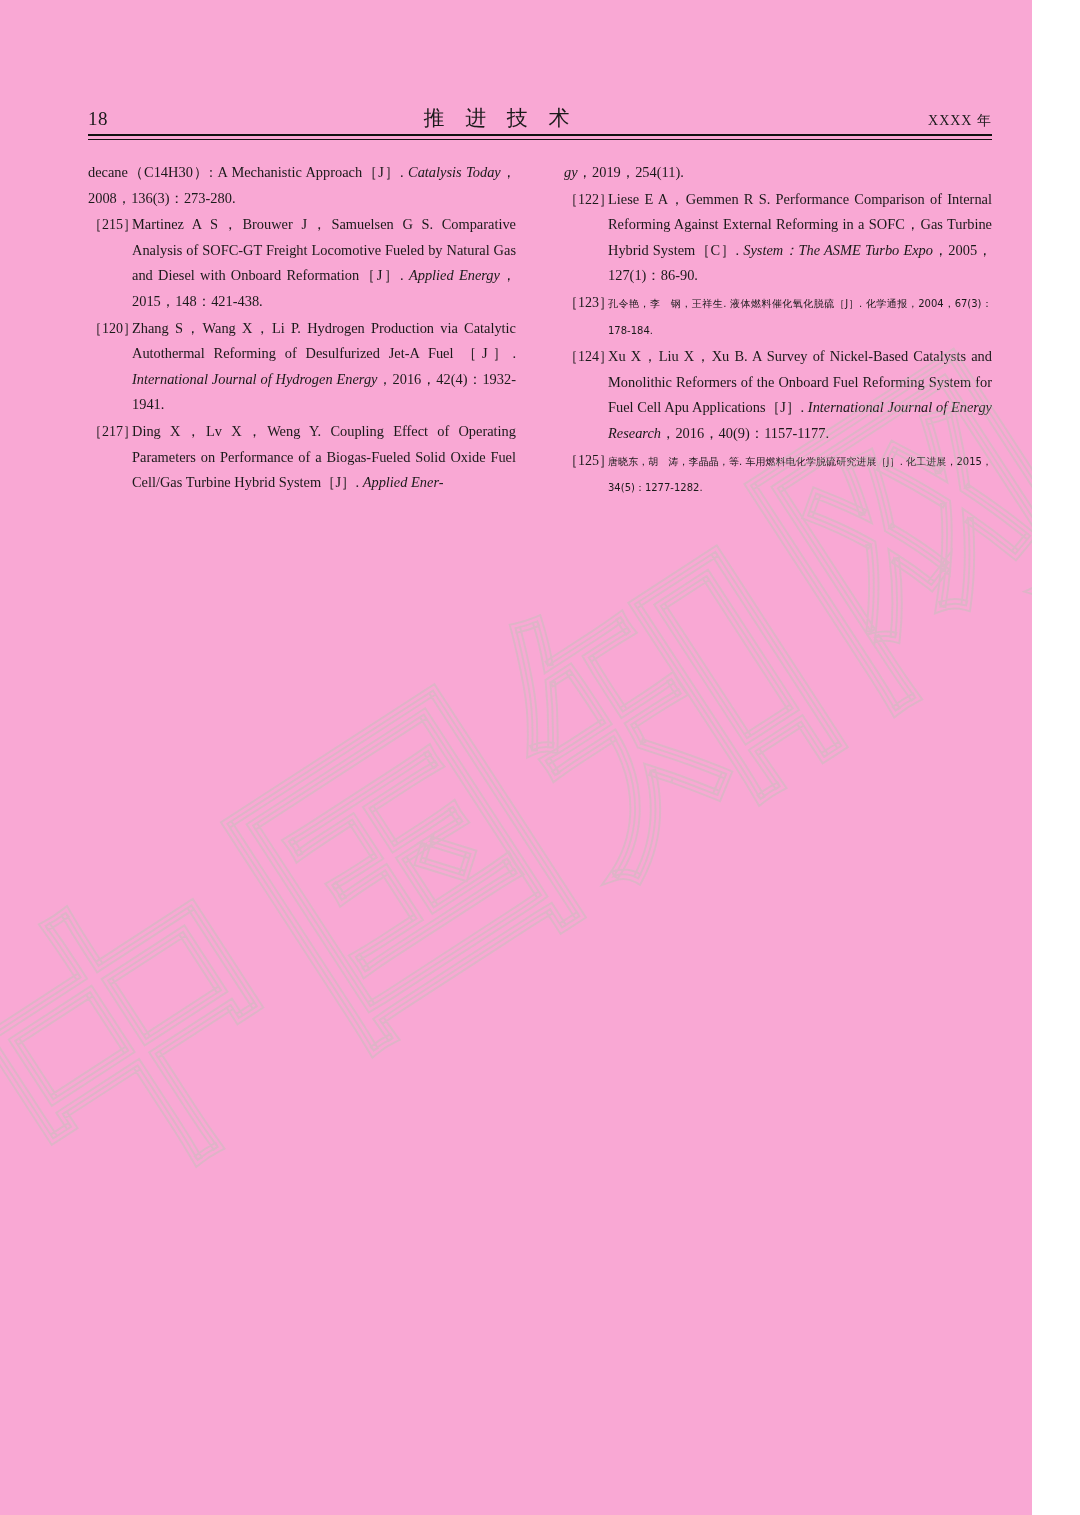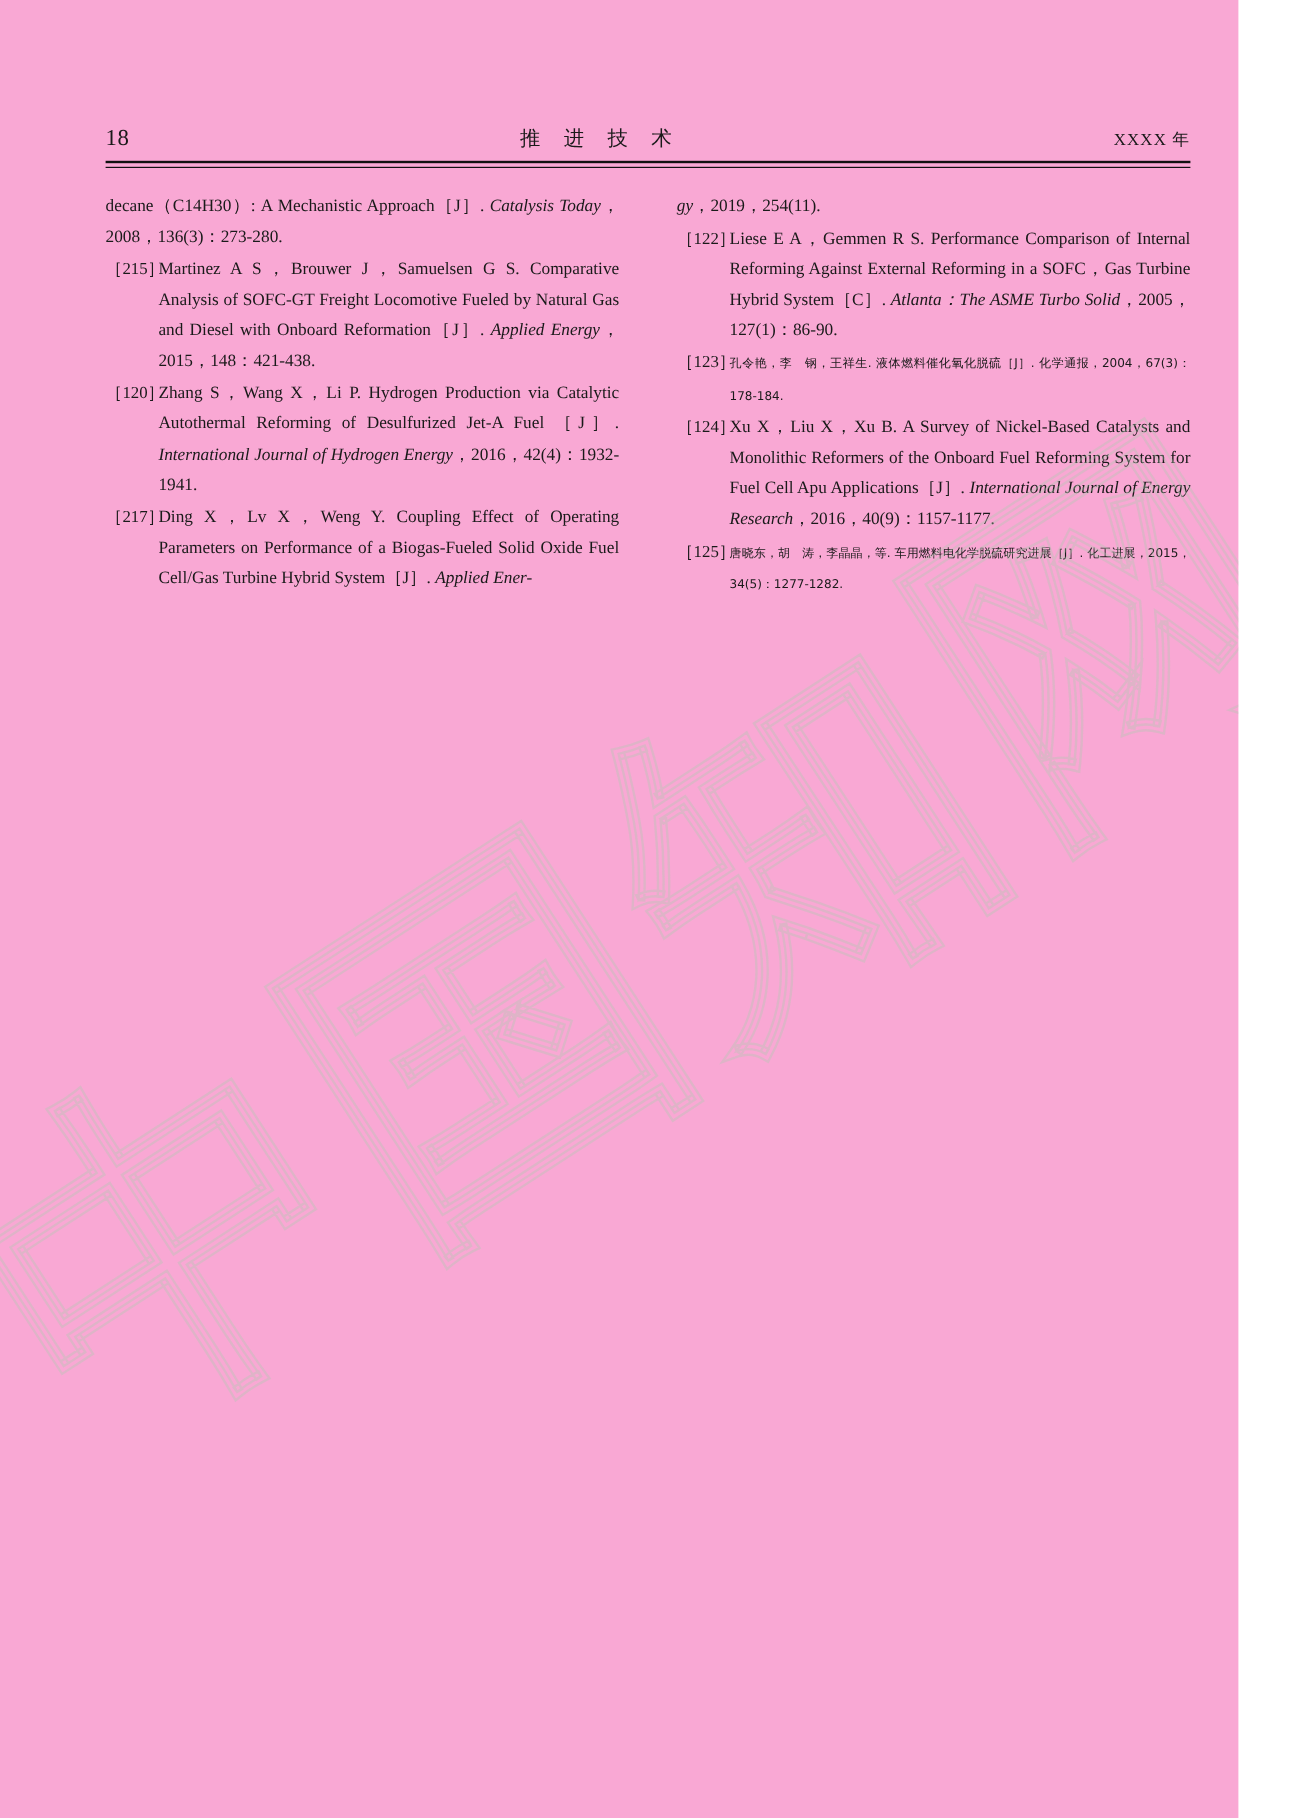--- a/index.html
+++ b/index.html
@@ -28,21 +28,21 @@
     justify-content: space-between;
     font-size: 17px;
   }
   .header .folio {
     font-family: "Liberation Serif", serif;
     font-size: 19px;
     letter-spacing: 0.5px;
   }
   .header .journal {
     font-family: "DejaVu Sans", sans-serif;
-    font-size: 17px;
+    font-size: 21px;
     letter-spacing: 7px;
     font-weight: 500;
     transform: translateX(-18px);
   }
   .header .year {
     font-family: "Liberation Serif", serif;
     font-size: 14px;
     letter-spacing: 1px;
   }
   .rule-thick {
@@ -178,21 +178,21 @@
     </div>
 
     <div class="col">
       <div id="right-refs">
           <div class="ref cont">
             <div class="num"></div>
             <div class="body"><i>gy</i>，2019，254(11).</div>
           </div>
           <div class="ref">
             <div class="num">［122］</div>
-            <div class="body">Liese E A，Gemmen R S. Performance Comparison of Internal Reforming Against External Reforming in a SOFC，Gas Turbine Hybrid System［C］. <i>Atlanta：The ASME Turbo Solid</i>，2005，127(1)：86-90.</div>
+            <div class="body">Liese E A，Gemmen R S. Performance Comparison of Internal Reforming Against External Reforming in a SOFC，Gas Turbine Hybrid System［C］. <i>System：The ASME Turbo Expo</i>，2005，127(1)：86-90.</div>
           </div>
           <div class="ref">
             <div class="num">［123］</div>
             <div class="body"><span class="cjk">孔令艳，李　钢，王祥生. 液体燃料催化氧化脱硫［J］. 化学通报，2004，67(3)：178-184.</span></div>
           </div>
           <div class="ref">
             <div class="num">［124］</div>
             <div class="body">Xu X，Liu X，Xu B. A Survey of Nickel-Based Catalysts and Monolithic Reformers of the Onboard Fuel Reforming System for Fuel Cell Apu Applications［J］. <i>International Journal of Energy Research</i>，2016，40(9)：1157-1177.</div>
           </div>
           <div class="ref">

